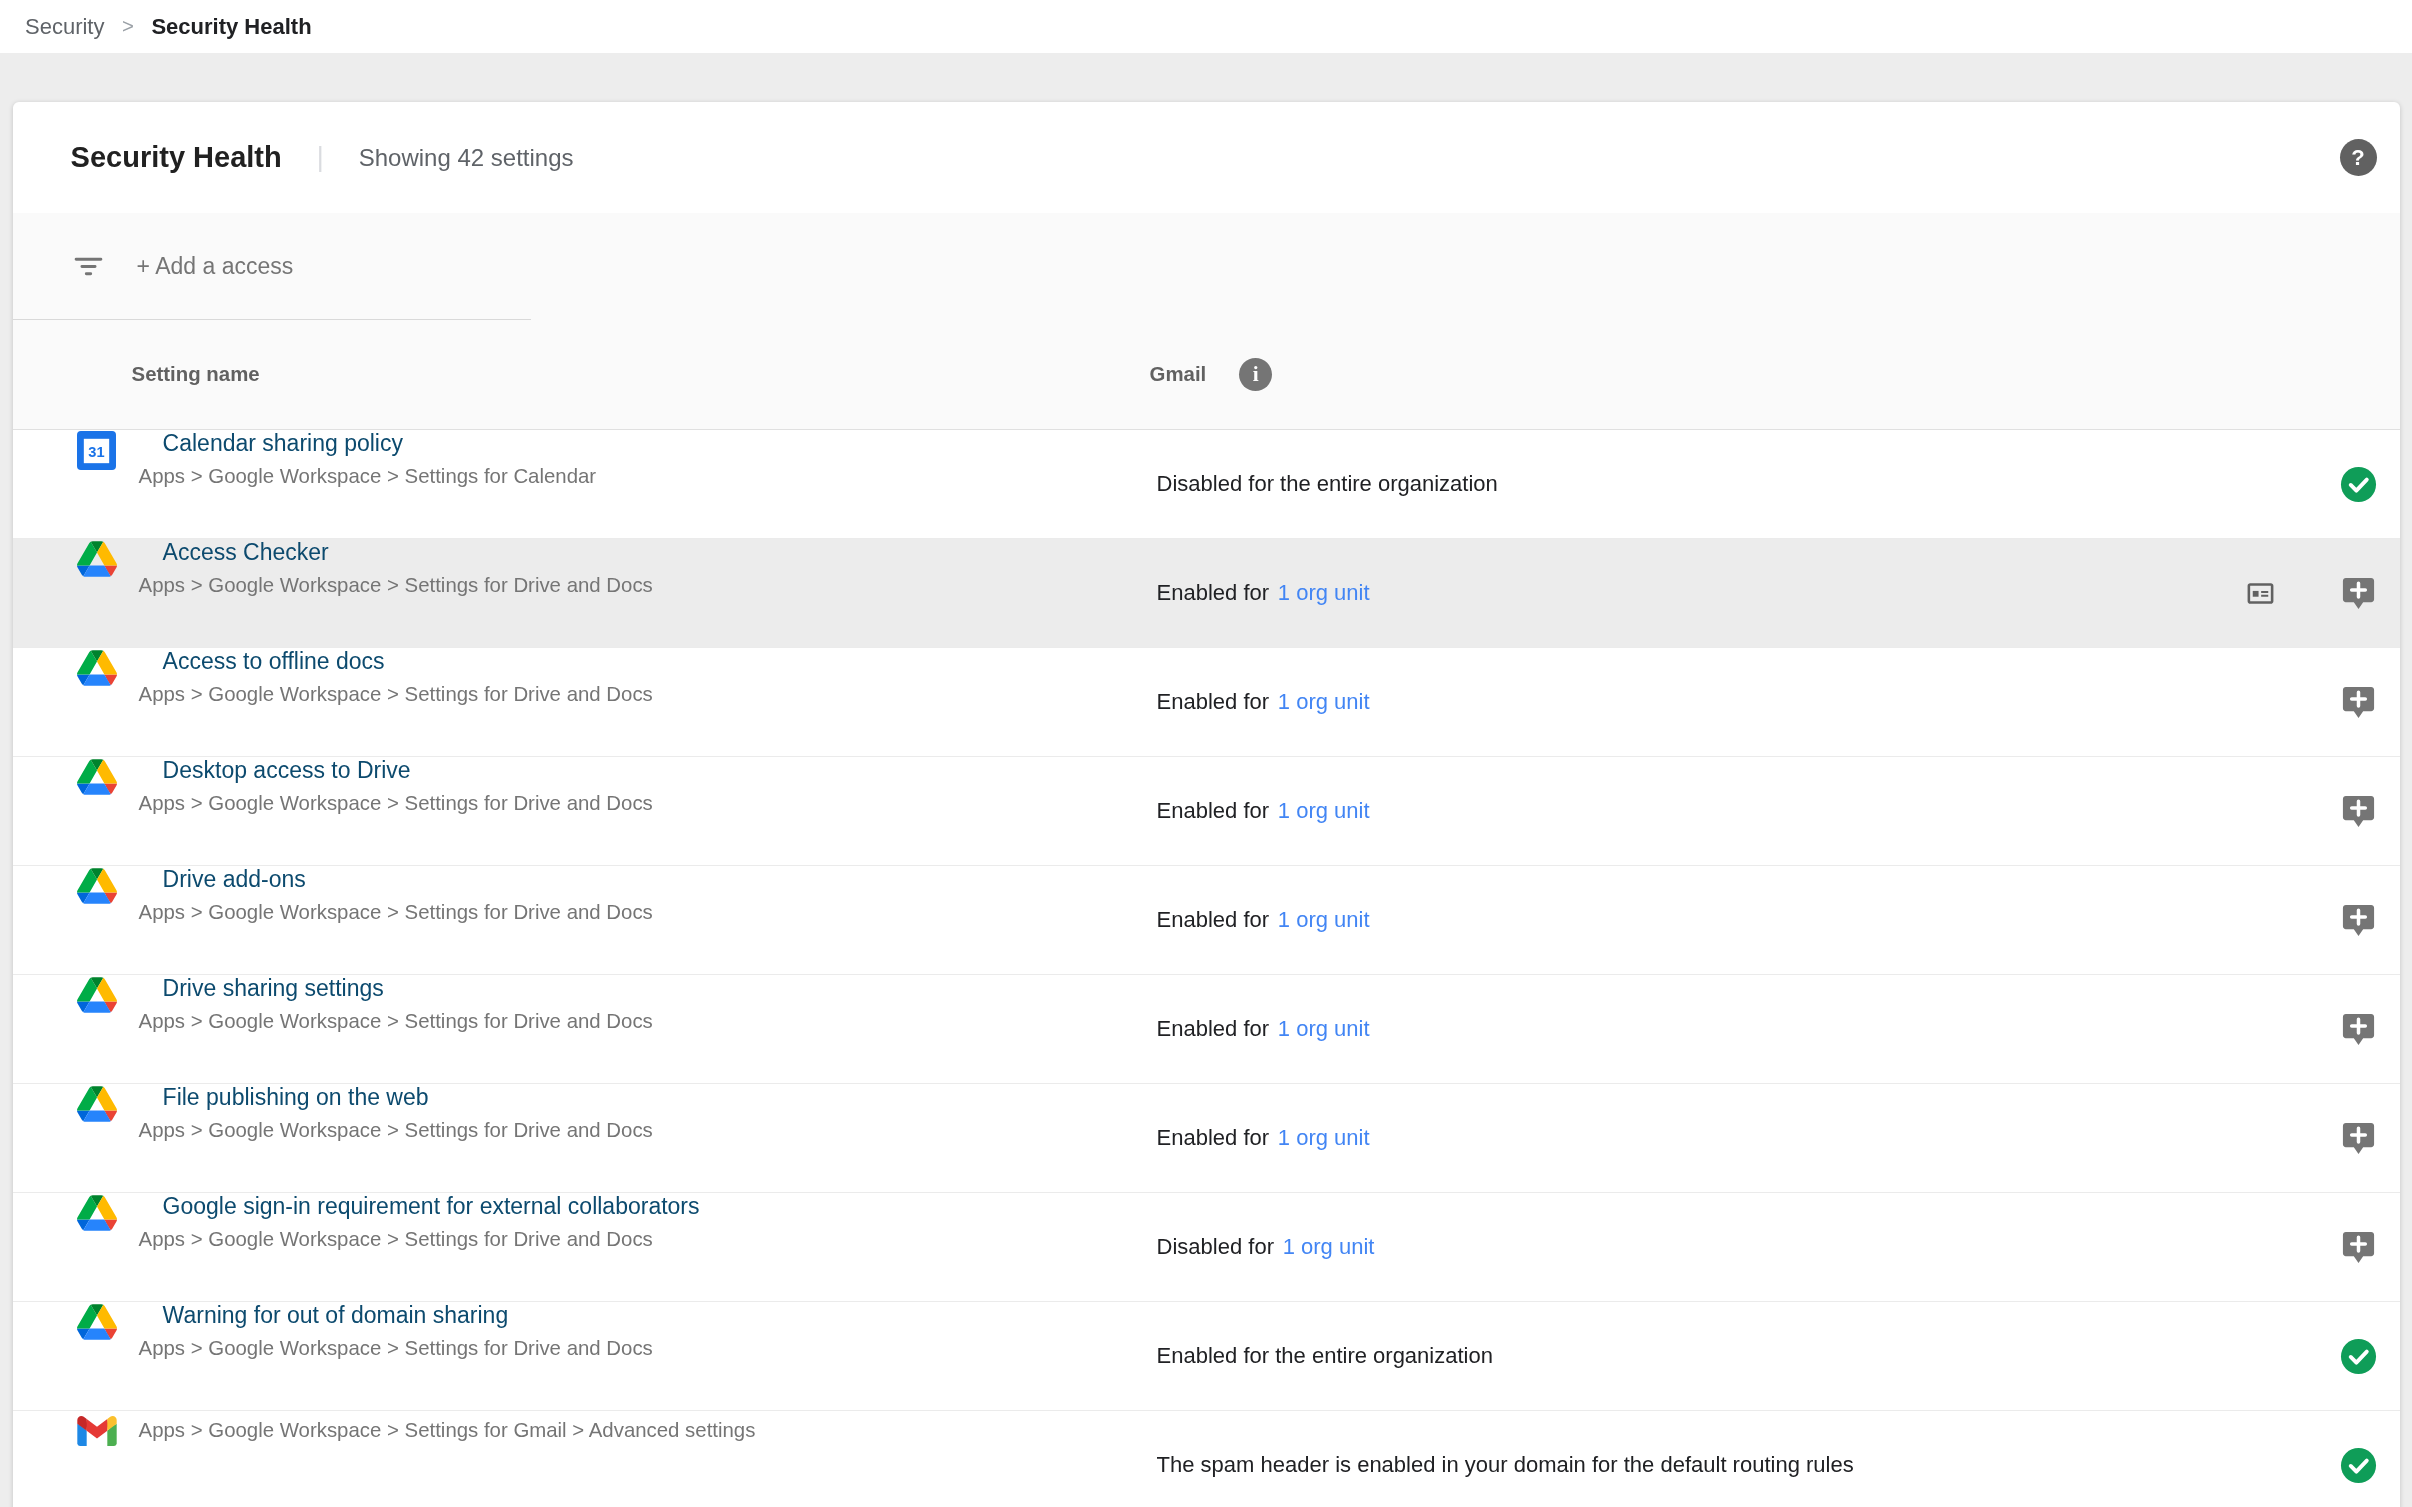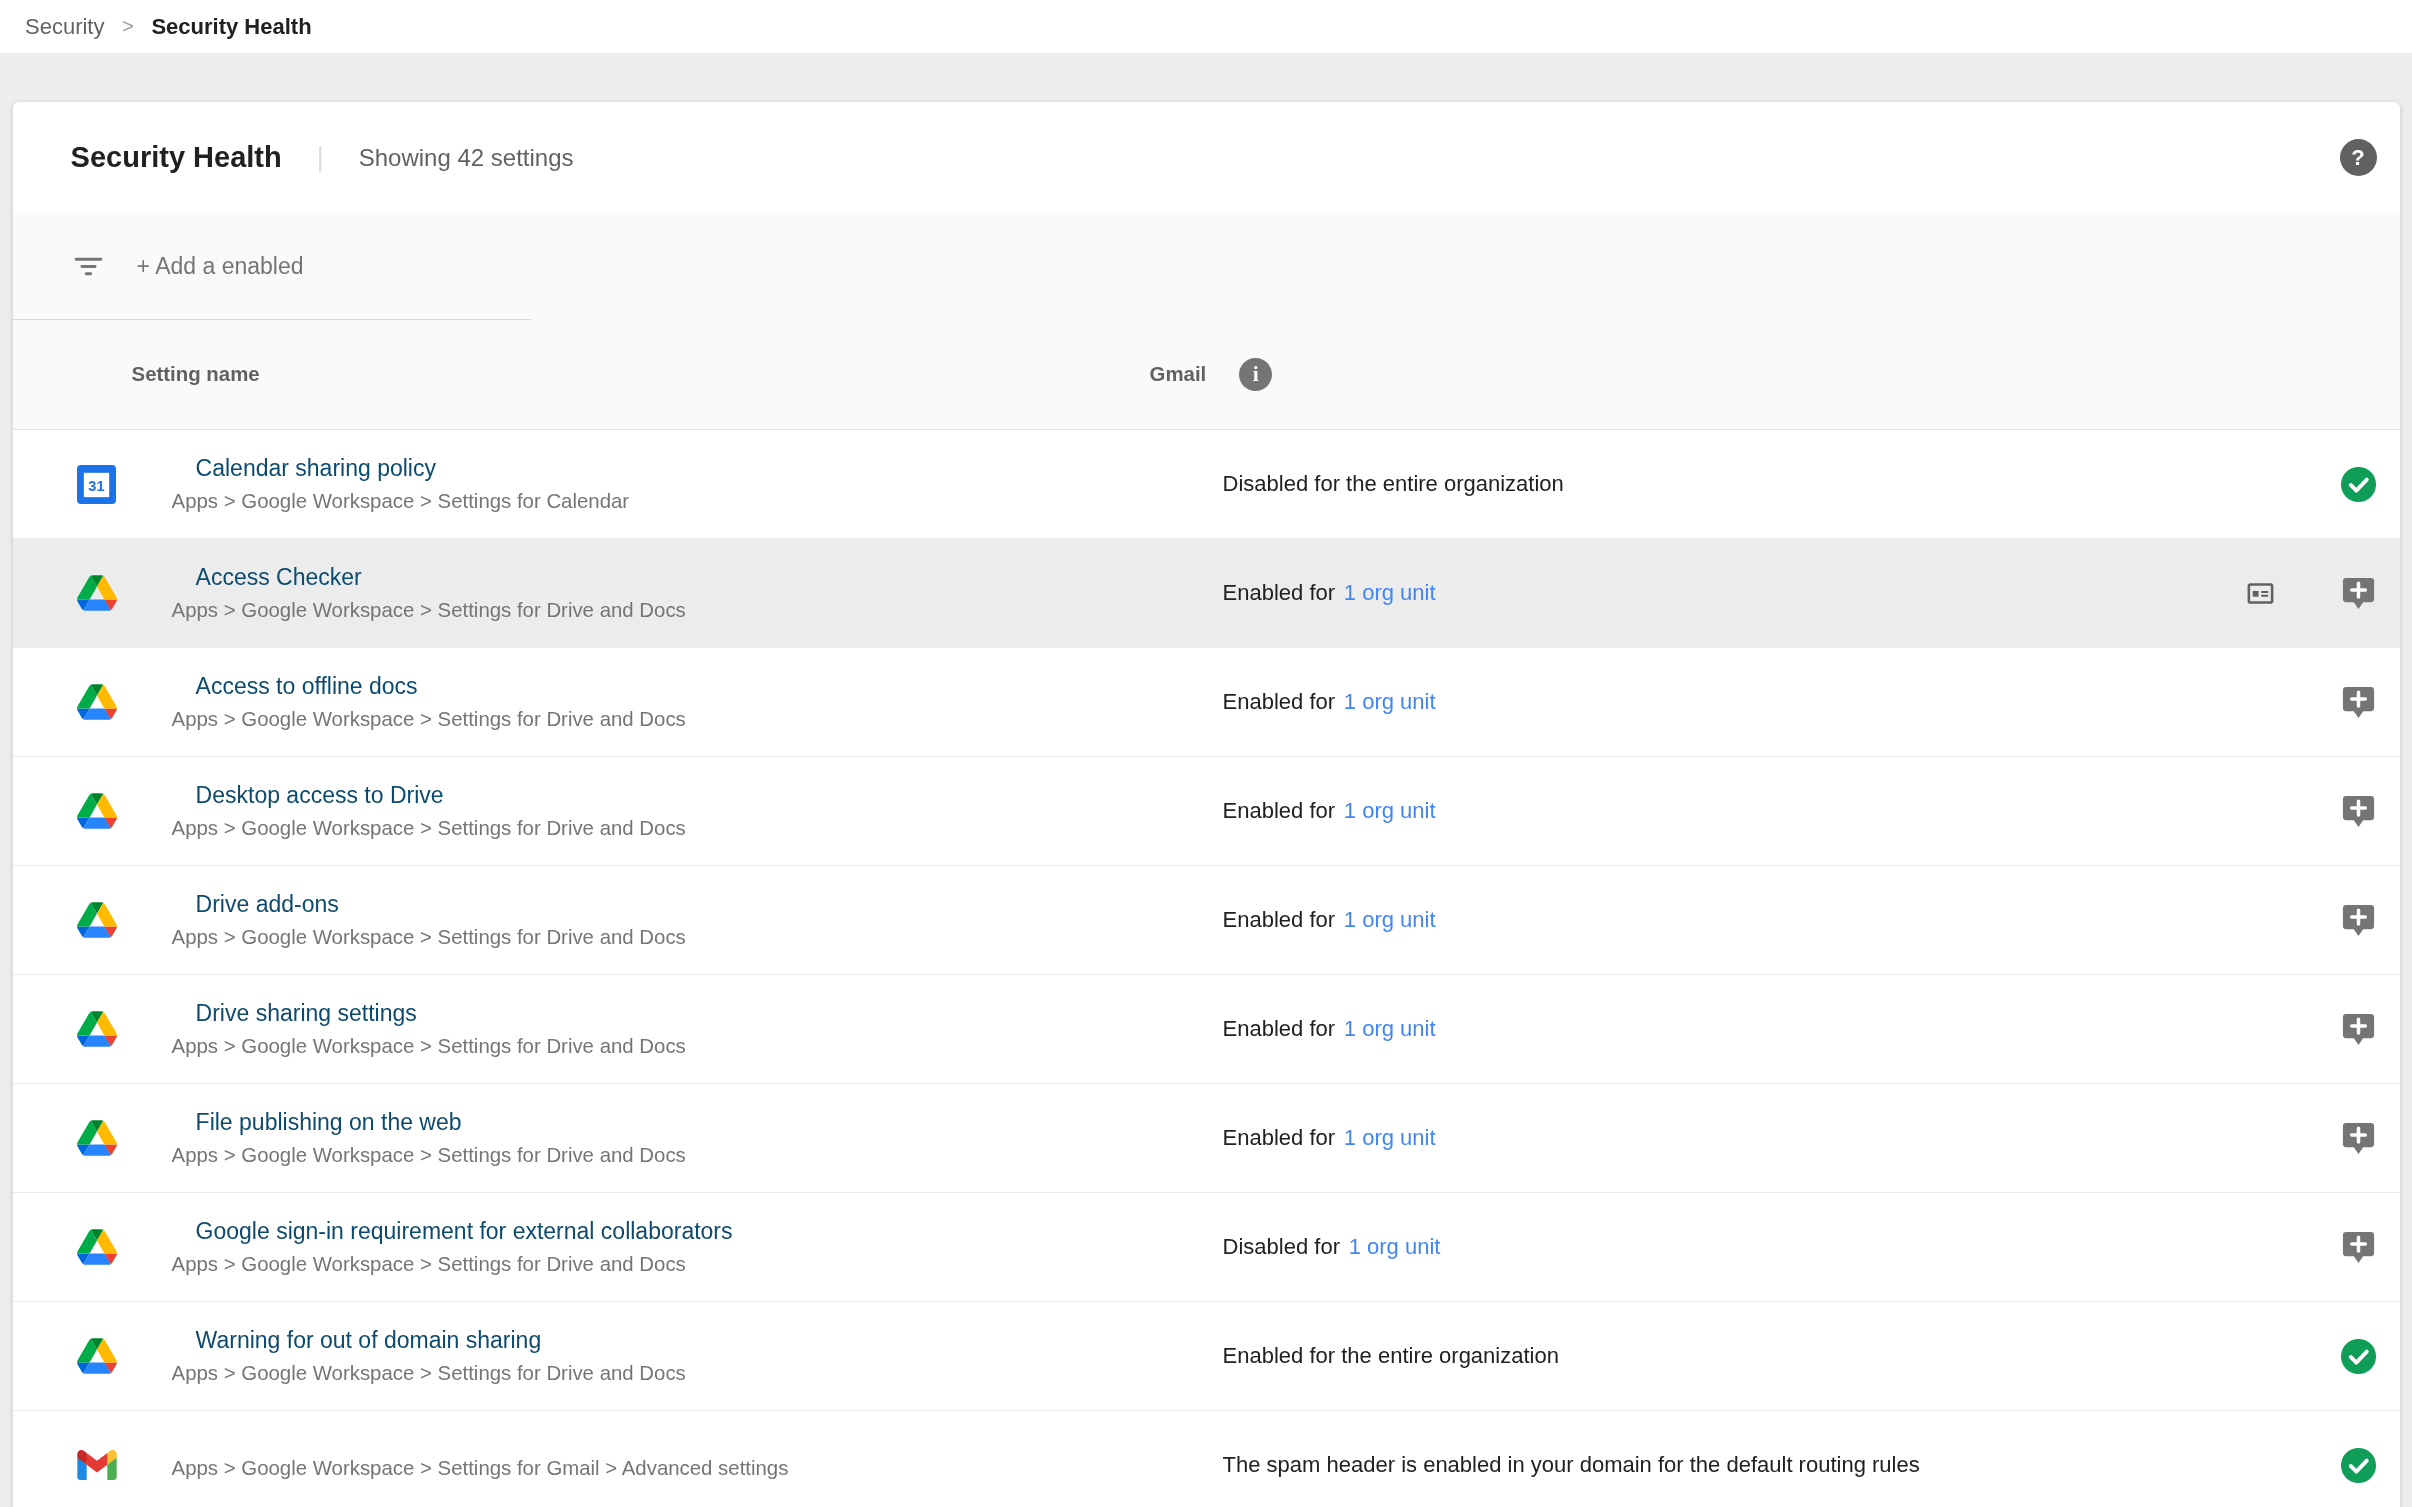--- a/index.html
+++ b/index.html
@@ -67,26 +67,25 @@
   .th-status { display: flex; align-items: center; gap: 33px; }
   .info-icon {
     width: 33px; height: 33px; border-radius: 50%;
     background: #757575; color: #fff;
     display: flex; align-items: center; justify-content: center;
     font-size: 21.3px; font-weight: bold;
     font-family: "Liberation Serif", serif; cursor: pointer;
   }
 
   .row {
-    height: 109px; display: flex; align-items: center;
+    height: 109px; display: flex; 
     padding: 0 23px 0 64px;
     border-bottom: 1px solid #ebebeb;
     background: #fff; box-sizing: border-box;
     cursor: pointer;
-    gap: 33px;
   }
   .row.highlighted { background: #ececec; }
   .app-icon { width: 40px; height: 40px; flex: 0 0 40px; display: flex; align-items: center; justify-content: center; }
   .name-cell { margin-left: 22px; width: 1018px; box-sizing: border-box; padding-right: 39px; }
   .row-title { font-size: 23px; color: #0c4a6e; margin-left: 24px; }
   .row-path { font-size: 20.4px; color: #757575; margin-top: 7.8px; }
   .status-cell { flex: 1; font-size: 22px; color: #202124; display: flex; align-items: center; white-space: nowrap; }
   .status-link { color: #4285f4; text-decoration: none; margin-left: 8.7px; cursor: pointer; }
   .trailing { display: flex; align-items: center; gap: 64px; }
   .trail-icon { display: flex; }
@@ -108,21 +107,21 @@
     <span class="subtitle">Showing 42 settings</span>
     <button class="help-btn">?</button>
   </div>
 
   <div class="filter-row">
     <span class="filter-icon">
       <svg viewBox="0 0 24 24" width="35" height="35">
         <path stroke="#757575" stroke-width="2" stroke-linecap="round" fill="none" d="M3.5 7h17M7.5 12h9M10.5 17h3"></path>
       </svg>
     </span>
-    <span class="add-filter">+ Add a enabled</span>
+    <span class="add-filter">+ Add a access</span>
   </div>
 
   <div class="table-header">
     <span class="th-setting">Setting name</span>
     <span class="th-status">
       <span>Gmail</span>
       <span class="info-icon">i</span>
     </span>
   </div>
 

